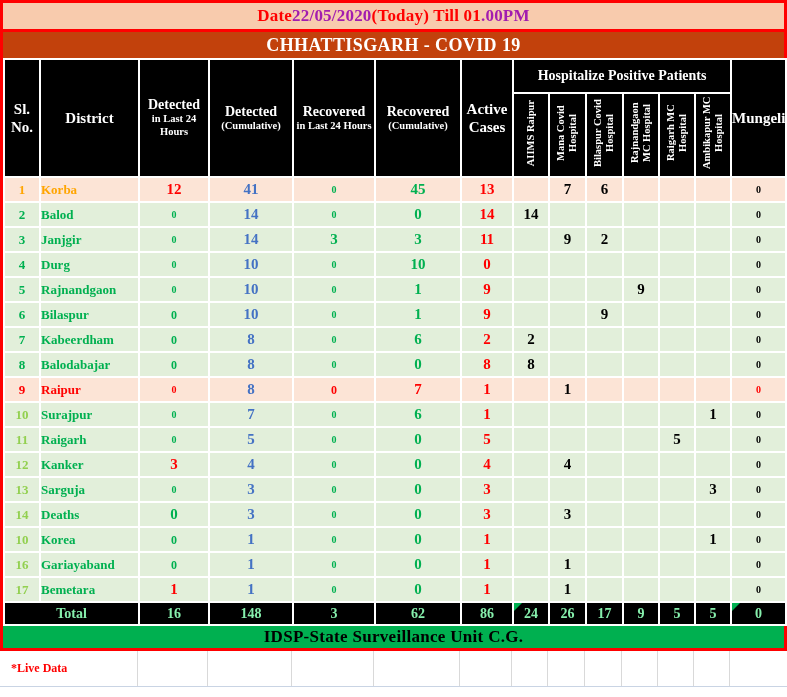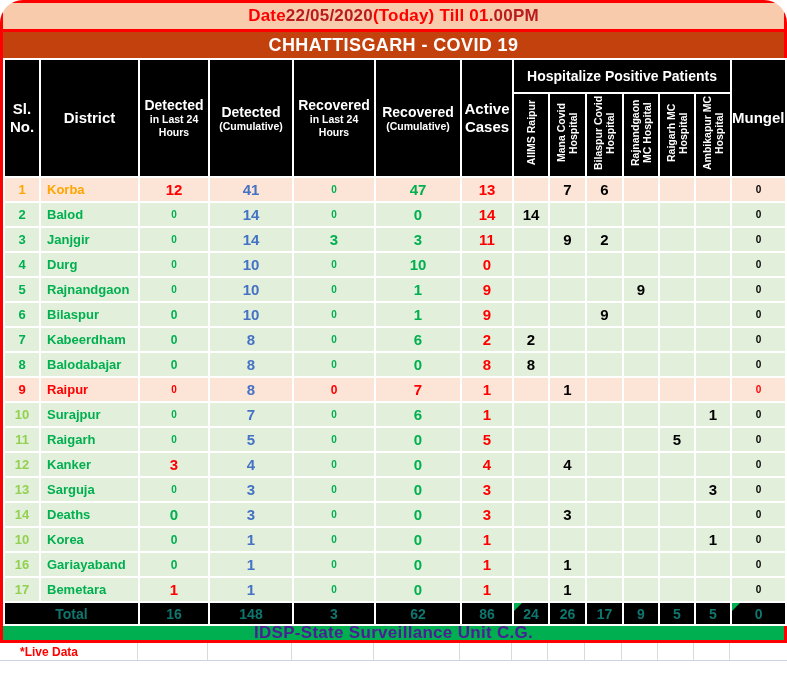--- a/index.html
+++ b/index.html
@@ -1,31 +1,31 @@
 <!DOCTYPE html>
 <html><head>
 <meta charset="utf-8">
 <style>
   html,body{margin:0;padding:0;background:#fff;}
   .page{
     width:787px;height:697px;box-sizing:border-box;
-    font-family:Liberation Sans, sans-serif;
-    font-weight:bold;background:#fff;overflow:hidden;border-radius:23px;
+    font-family:Liberation Serif, serif;
+    font-weight:bold;background:#fff;overflow:hidden;
   }
   .frame{
     box-sizing:border-box;border:3px solid #FF0000;border-bottom-width:3px;
   }
   
   .date-bar{
     height:26px;background:#F8CBAD;border-bottom:3px solid #FF0000;
     display:flex;align-items:center;justify-content:center;
     font-size:17px;letter-spacing:.2px;
   }
   .date-bar .red{color:#FF0000;}
-  .date-bar .black{color:#b91c1c;}
+  .date-bar .black{color:#a21caf;}
   .title-bar{
     height:26px;background:#c2410c;color:#fff;
     display:flex;align-items:center;justify-content:center;
     font-size:18px;letter-spacing:.4px;
   }
   
   table{
     border-collapse:separate;border-spacing:2px;background:#fff;
     table-layout:fixed;width:781px;
   }
@@ -40,57 +40,57 @@
     writing-mode:vertical-rl;transform:rotate(180deg);
     display:inline-block;font-size:10.5px;line-height:1.15;
     max-height:78px;white-space:normal;
   }
   tbody td{
     height:23px;text-align:center;vertical-align:middle;
     font-size:15px;line-height:1;
   }
   tr.green td{background:#E2EFDA;}
   tr.peach td{background:#FCE4D6;}
-  td.left{text-align:left;padding-left:6px;font-size:13px;}
+  td.left{text-align:left;font-size:13px;}
   td.slc{font-size:13px;}
   .c-red{color:#FF0000;} .c-green{color:#00B050;} .c-lgreen{color:#92D050;}
   .c-blue{color:#4472C4;} .c-orange{color:#FFA500;} .c-black{color:#000;}
   .s-lg{font-size:15px;} .s-md{font-size:12px;} .s-sm{font-size:10px;}
   tr.total-row td{
-    background:#000;color:#0f766e;height:21px;font-size:14px;text-align:center;
+    background:#000;color:#86efac;height:21px;font-size:14px;text-align:center;
     position:relative;
   }
   tr.total-row td.flag::before{
     content:"";position:absolute;top:0;left:0;width:0;height:0;
     border:4px solid transparent;border-top-color:#00B050;border-left-color:#00B050;
   }
   
   .green-banner{
-    height:14px;background:#00B050;color:#4c1d95;
+    height:22px;background:#00B050;color:#000000;
     display:flex;align-items:center;justify-content:center;
     font-size:17px;letter-spacing:.3px;
   }
   .live-strip{
-    height:18px;background:
+    height:36px;background:
       linear-gradient(#d9d9d9,#d9d9d9) 137px 0/1px 100% no-repeat,
       linear-gradient(#d9d9d9,#d9d9d9) 207px 0/1px 100% no-repeat,
       linear-gradient(#d9d9d9,#d9d9d9) 291px 0/1px 100% no-repeat,
       linear-gradient(#d9d9d9,#d9d9d9) 373px 0/1px 100% no-repeat,
       linear-gradient(#d9d9d9,#d9d9d9) 459px 0/1px 100% no-repeat,
       linear-gradient(#d9d9d9,#d9d9d9) 511px 0/1px 100% no-repeat,
       linear-gradient(#d9d9d9,#d9d9d9) 547px 0/1px 100% no-repeat,
       linear-gradient(#d9d9d9,#d9d9d9) 584px 0/1px 100% no-repeat,
       linear-gradient(#d9d9d9,#d9d9d9) 621px 0/1px 100% no-repeat,
       linear-gradient(#d9d9d9,#d9d9d9) 657px 0/1px 100% no-repeat,
       linear-gradient(#d9d9d9,#d9d9d9) 693px 0/1px 100% no-repeat,
       linear-gradient(#d9d9d9,#d9d9d9) 729px 0/1px 100% no-repeat,
       #fff;
     border-bottom:1px solid #c9d4e4;
     display:flex;align-items:center;
-    color:#FF0000;font-size:12px;padding-left:20px;box-sizing:border-box;
+    color:#FF0000;font-size:12px;padding-left:11px;box-sizing:border-box;
   }
 </style>
 </head>
 <body>
 
 <div class="page">
   <div class="frame">
 
     <div class="date-bar">
       <span class="red">Date </span>
@@ -153,21 +153,21 @@
           <th class="vth"><span>Ambikapur MC Hospital</span></th>
         </tr>
       </thead>
       <tbody id="rows">
           <tr class="peach">
             <td class="c-orange s-lg slc">1</td>
             <td class="c-orange s-lg left">Korba</td>
             <td class="c-red s-lg">12</td>
             <td class="c-blue s-lg">41</td>
             <td class="c-green s-sm">0</td>
-            <td class="c-green s-lg">47</td>
+            <td class="c-green s-lg">45</td>
             <td class="c-red s-lg">13</td>
             <td class="c-black s-lg"></td>
             <td class="c-black s-lg">7</td>
             <td class="c-black s-lg">6</td>
             <td class="c-black s-lg"></td>
             <td class="c-black s-lg"></td>
             <td class="c-black s-lg"></td>
             <td class="c-black s-sm">0</td>
           </tr>
           <tr class="green">

